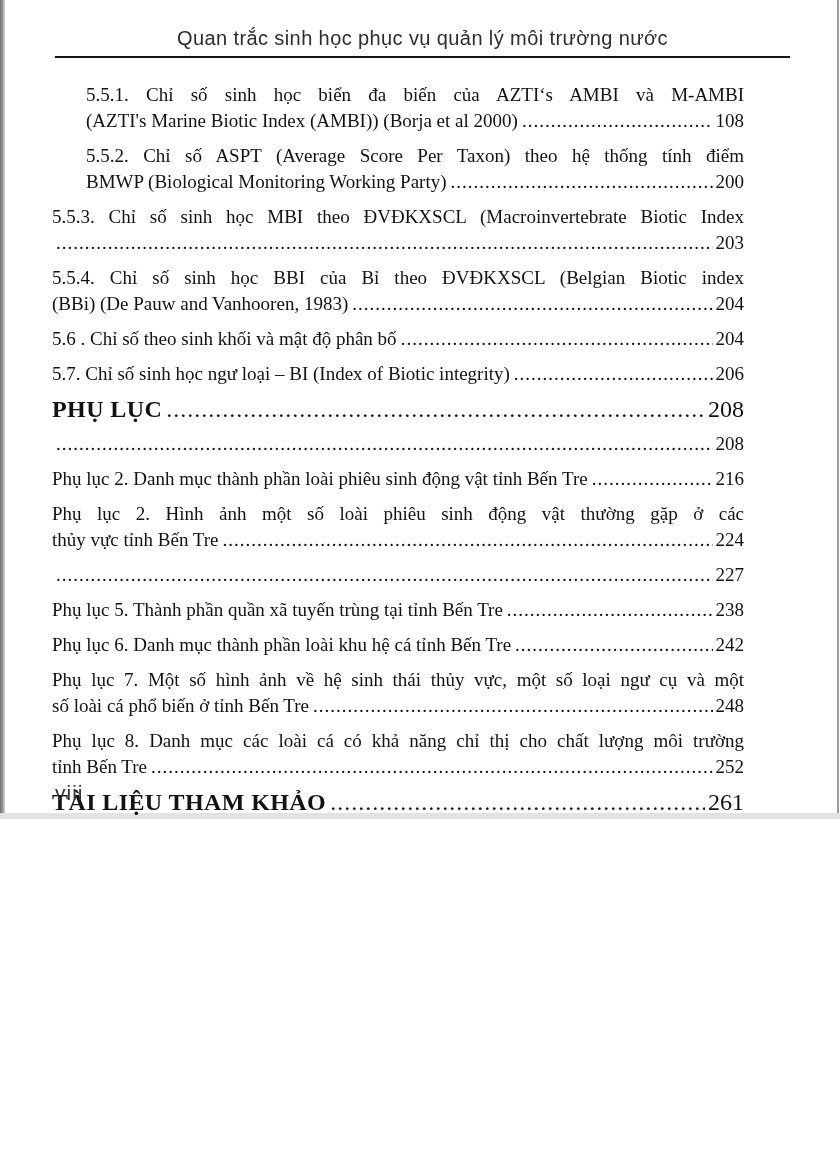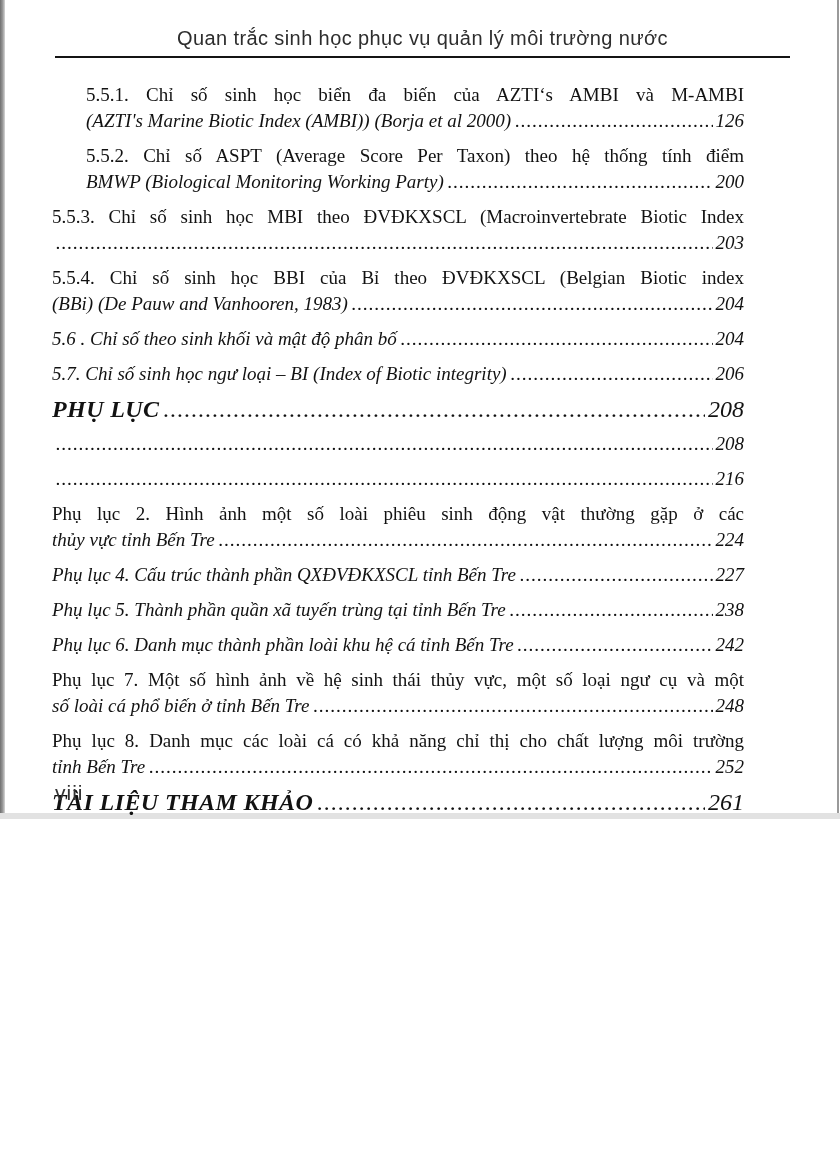--- a/index.html
+++ b/index.html
@@ -46,21 +46,20 @@
   .entry { margin-bottom: 9px; }
   .entry.indent { padding-left: 34px; }
   .line { font-size: 19px; line-height: 26px; color: #121212; }
   .line.full {
     text-align: justify;
     text-align-last: justify;
   }
   .line.leader {
     display: flex;
     align-items: baseline;
-    font-style: italic;
   }
   .line.leader .txt { white-space: pre; flex: 0 0 auto; }
   .line.leader .dots {
     flex: 1 1 auto;
     min-width: 0;
     overflow: hidden;
     white-space: nowrap;
     letter-spacing: 1px;
     padding-left: 4px;
   }
@@ -90,21 +89,21 @@
     <div class="running-header-title">Quan trắc sinh học phục vụ quản lý môi trường nước</div>
   </header>
 
   <main class="toc">
 
     <div class="entry indent">
       <div class="line full">5.5.1. Chỉ số sinh học biển đa biến của AZTI‘s AMBI và M-AMBI</div>
       <div class="line leader">
         <span class="txt">(AZTI's Marine Biotic Index (AMBI)) (Borja et al 2000)</span>
         <span class="dots">........................................................................................................................................................................................</span>
-        <span class="pg">126</span>
+        <span class="pg">108</span>
       </div>
     </div>
 
     <div class="entry indent">
       <div class="line full">5.5.2. Chỉ số ASPT (Average Score Per Taxon) theo hệ thống tính điểm</div>
       <div class="line leader">
         <span class="txt">BMWP (Biological Monitoring Working Party)</span>
         <span class="dots">........................................................................................................................................................................................</span>
         <span class="pg">200</span>
       </div>
@@ -153,37 +152,37 @@
 
     <div class="entry">
       <div class="line leader">
         <span class="dots">........................................................................................................................................................................................</span>
         <span class="pg">208</span>
       </div>
     </div>
 
     <div class="entry">
       <div class="line leader">
+        <span class="txt">Phụ lục 2. Danh mục thành phần loài phiêu sinh động vật tỉnh Bến Tre</span>
         <span class="dots">........................................................................................................................................................................................</span>
         <span class="pg">216</span>
       </div>
     </div>
 
     <div class="entry">
       <div class="line full">Phụ lục 2. Hình ảnh một số loài phiêu sinh động vật thường gặp ở các</div>
       <div class="line leader">
         <span class="txt">thủy vực tỉnh Bến Tre</span>
         <span class="dots">........................................................................................................................................................................................</span>
         <span class="pg">224</span>
       </div>
     </div>
 
     <div class="entry">
       <div class="line leader">
-        <span class="txt">Phụ lục 4. Cấu trúc thành phần QXĐVĐKXSCL tỉnh Bến Tre</span>
         <span class="dots">........................................................................................................................................................................................</span>
         <span class="pg">227</span>
       </div>
     </div>
 
     <div class="entry">
       <div class="line leader">
         <span class="txt">Phụ lục 5. Thành phần quần xã tuyến trùng tại tỉnh Bến Tre</span>
         <span class="dots">........................................................................................................................................................................................</span>
         <span class="pg">238</span>

